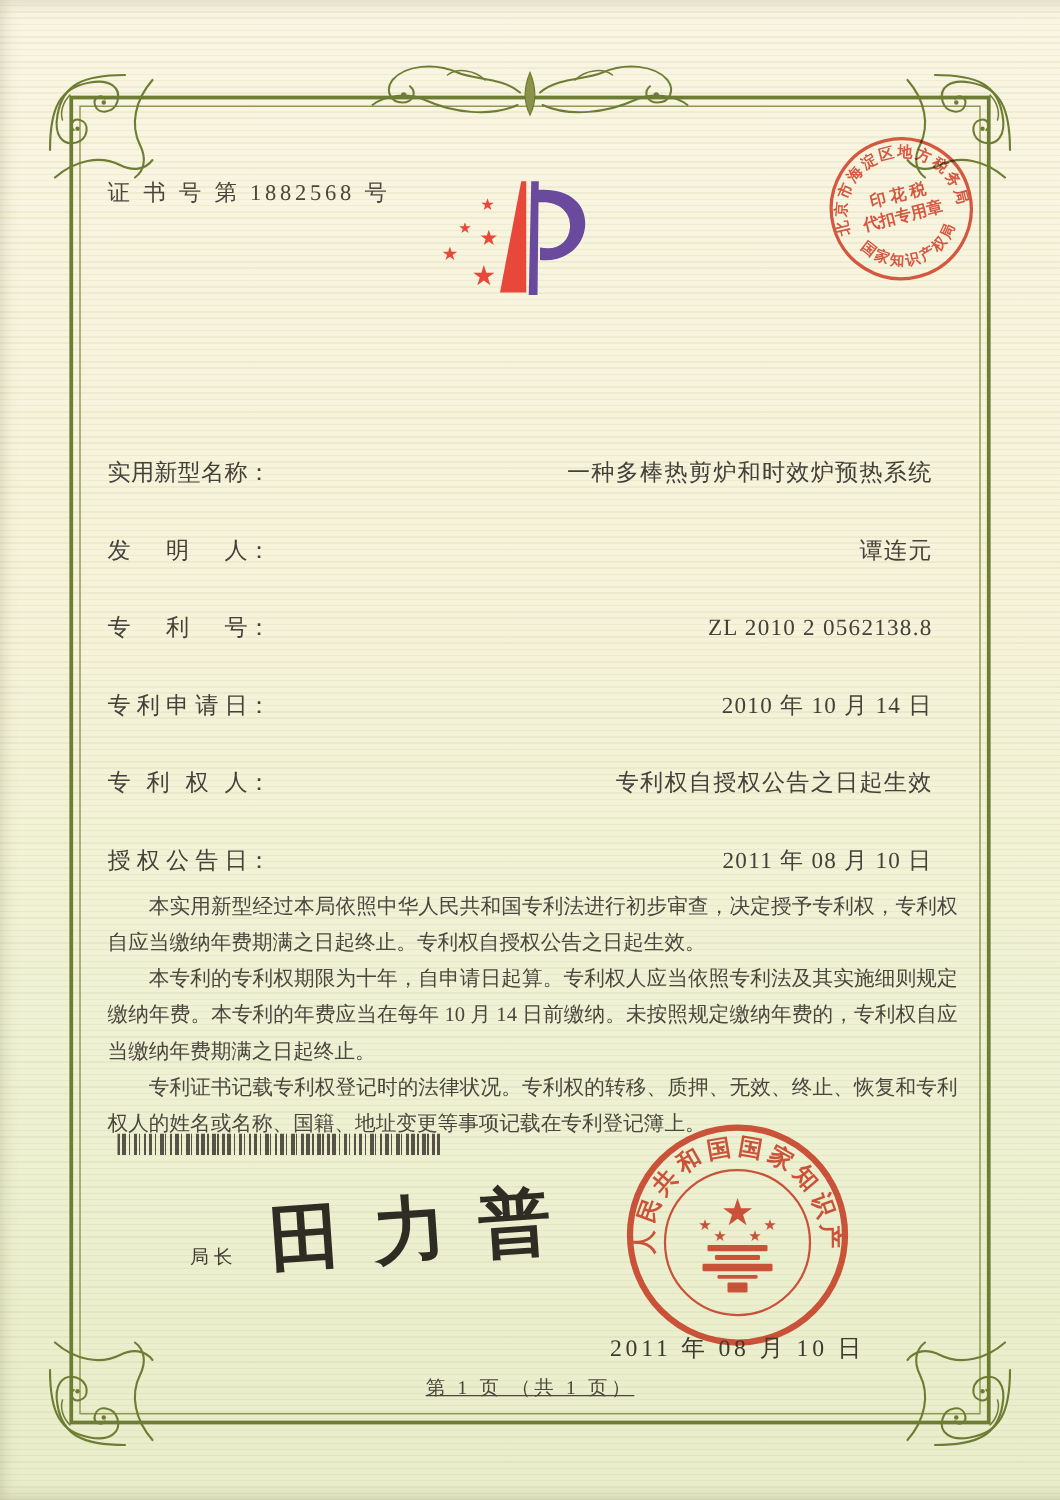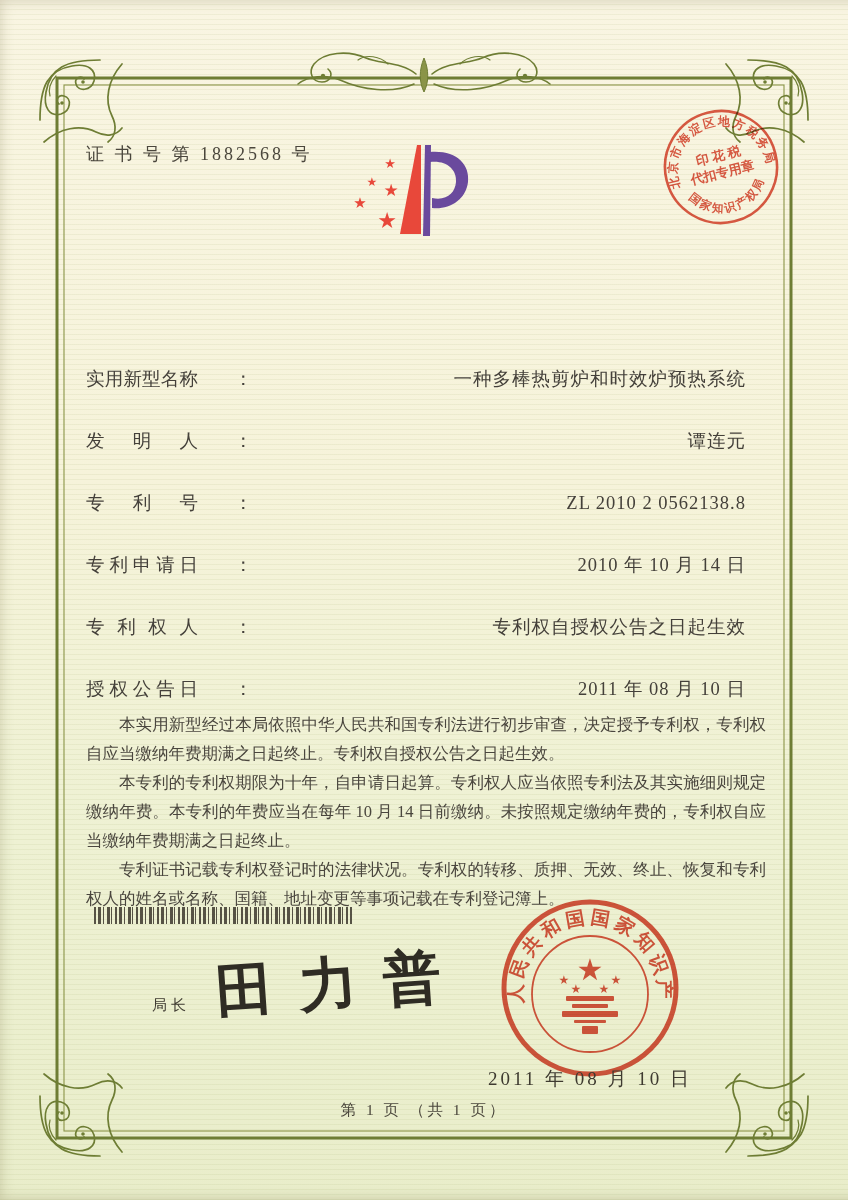--- a/index.html
+++ b/index.html
@@ -17,21 +17,21 @@
     padding-left:24px;
   }
   .abs{position:absolute;}
   
   .cert-no{left:86px;top:142px;font-size:18px;letter-spacing:3px;color:#4a463c;}
   
   .title{left:0;top:258px;width:848px;text-align:center;font-size:43px;font-weight:700;
          letter-spacing:14px;color:#4b473c;}
   
   .fields{left:86px;top:366px;width:660px;display:flex;flex-direction:column;gap:36px;}
-  .field{display:flex;font-size:18.5px;line-height:26px;color:#44403a;gap:36px;}
+  .field{display:flex;font-size:18.5px;line-height:26px;color:#44403a;}
   .field .lbl{width:112px;text-align:justify;text-align-last:justify;flex:0 0 auto;}
   .field .colon{flex:0 0 auto;margin-right:6px;}
   .field .val{flex:1;letter-spacing:1px;text-align:right;}
   
   .paras{left:86px;top:710px;width:680px;font-size:16.5px;line-height:29px;
          text-align:justify;color:#4a463e;}
   .paras p{margin:0;text-indent:2em;}
   
   .barcode{left:94px;top:907px;width:258px;height:17px;
     background:
@@ -49,21 +49,21 @@
             letter-spacing:26px;transform:rotate(-4deg);
             font-family:"Liberation Serif","DejaVu Serif",serif;}
   
   .seal-big{left:478px;top:876px;width:224px;height:224px;mix-blend-mode:multiply;opacity:.92;}
   .seal-date{left:470px;top:1066px;width:240px;text-align:center;font-size:19px;
              letter-spacing:3px;color:#3e3a30;}
   .tax-stamp{left:648px;top:94px;width:146px;height:146px;transform:rotate(-14deg);
              mix-blend-mode:multiply;opacity:.9;}
   
   .footer{left:0;top:1100px;width:848px;text-align:center;font-size:15.5px;
-          letter-spacing:3px;color:#4a463c;}
+          letter-spacing:3px;color:#4a463c;text-decoration:underline;}
   .frame-svg{left:0;top:0;width:848px;height:1200px;pointer-events:none;}
   .logo{left:348px;top:140px;width:150px;height:106px;}
 </style>
 </head>
 <body>
 
 <div class="page">
 
   <svg class="abs frame-svg" viewBox="0 0 848 1200" xmlns="http://www.w3.org/2000/svg">
     <defs>

